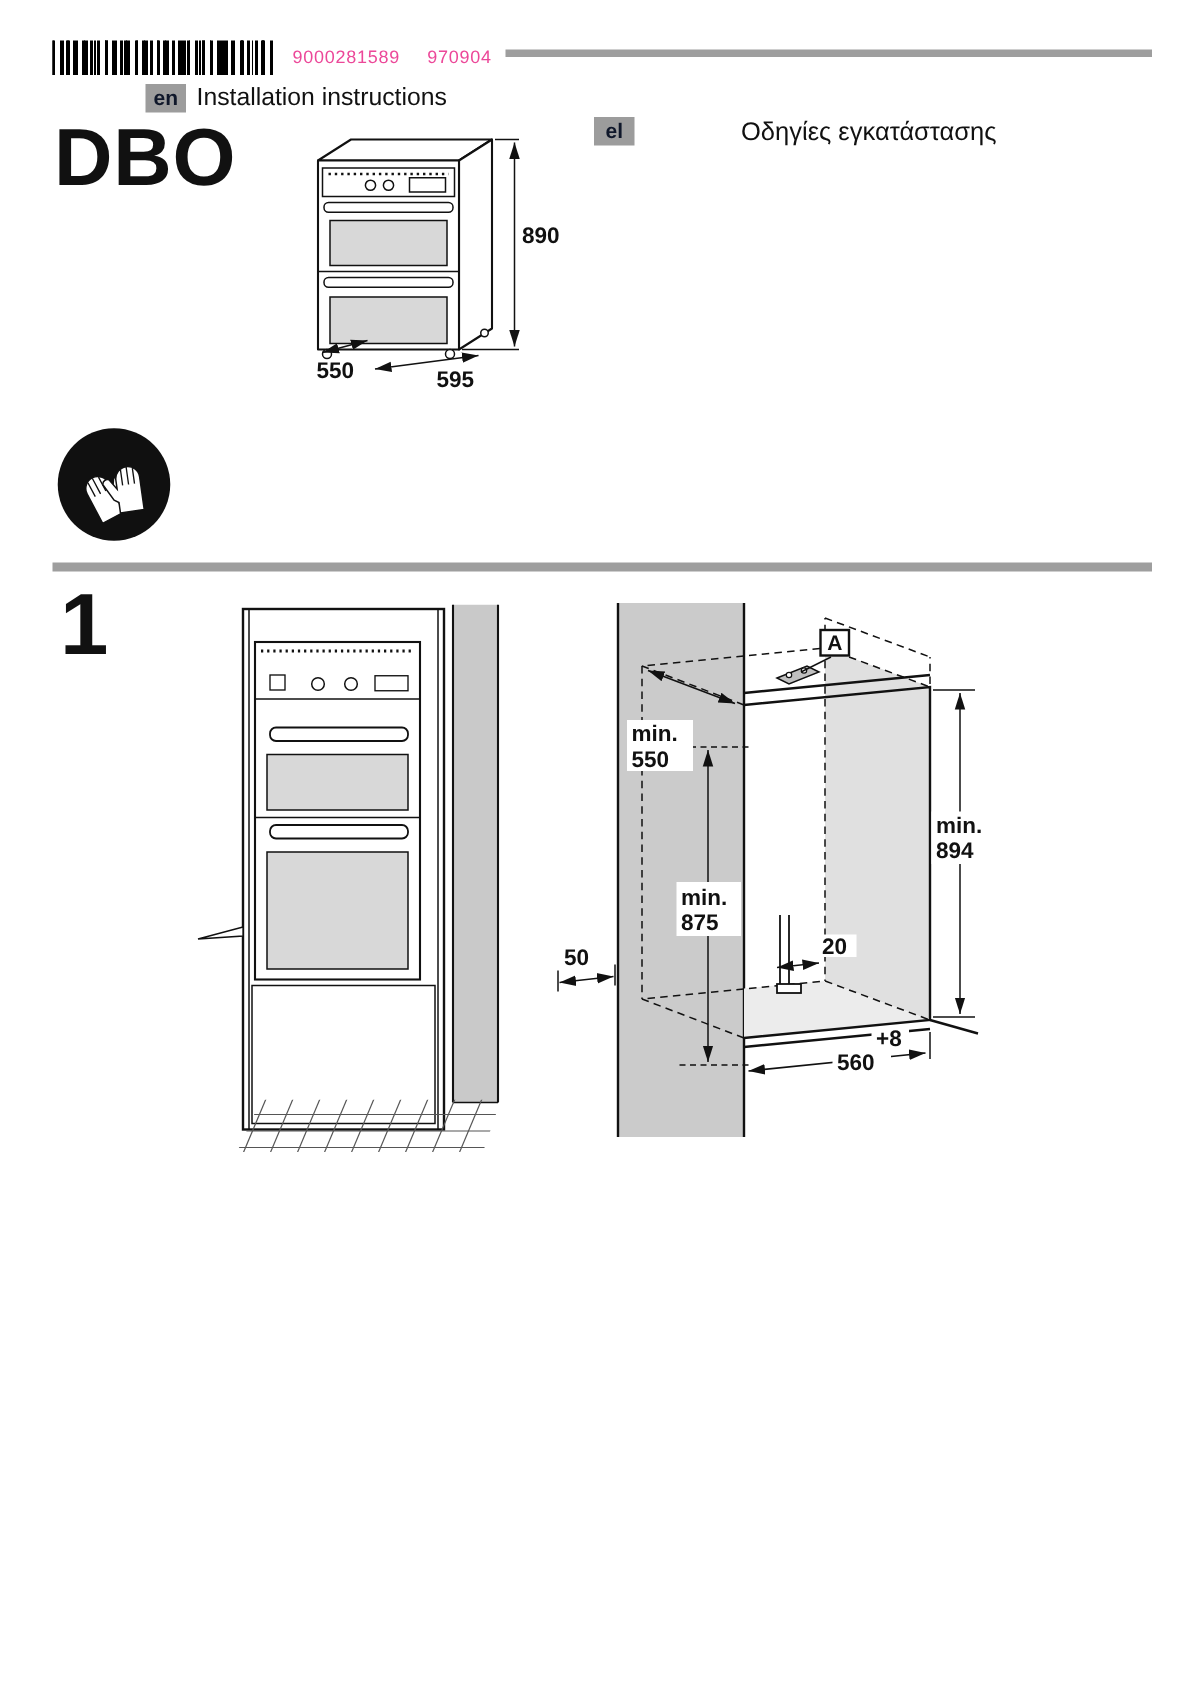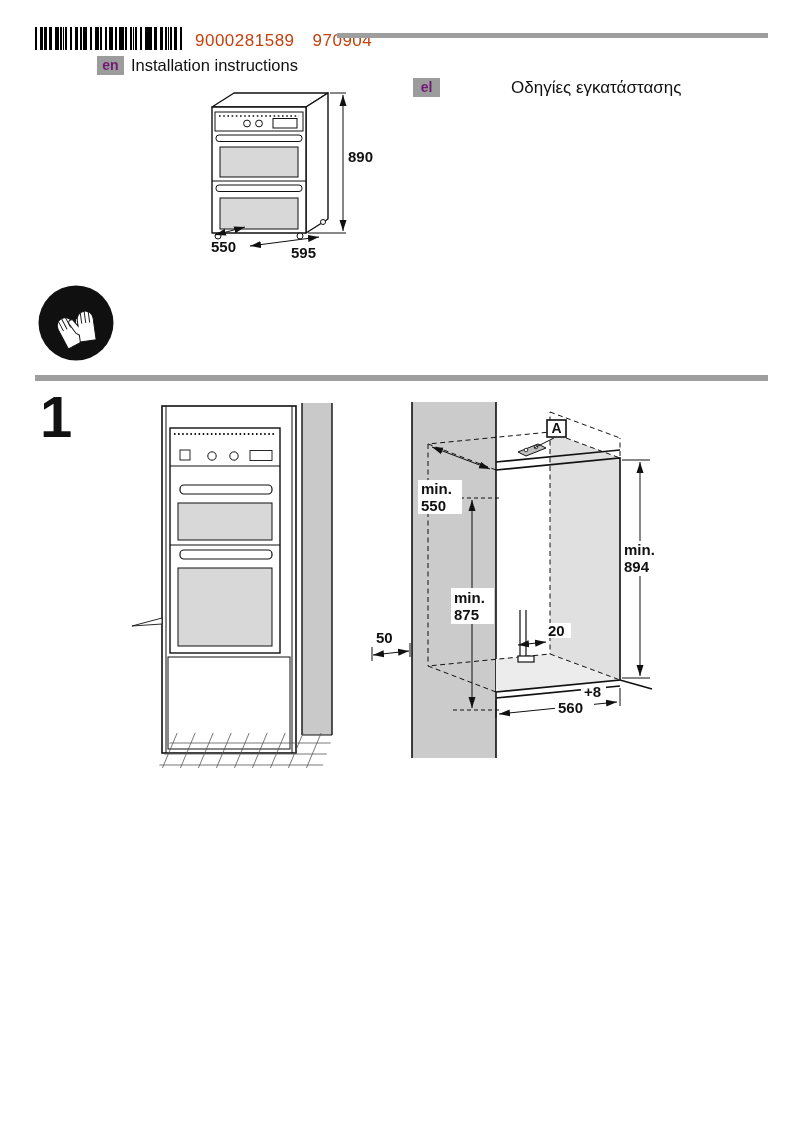--- a/index.html
+++ b/index.html
@@ -12,32 +12,32 @@
   }
   .abs { position:absolute; }
 
   .barcode {
     left:35px; top:27px; width:147px; height:23px;
     background-image:
       repeating-linear-gradient(90deg,#000 0 2px,rgba(0,0,0,0) 2px 5px),
       repeating-linear-gradient(90deg,#000 0 1px,rgba(0,0,0,0) 1px 7px),
       repeating-linear-gradient(90deg,rgba(0,0,0,0) 0 9px,#000 9px 11px,rgba(0,0,0,0) 11px 13px);
   }
-  .codes { left:195px; top:31px; font-size:17px; letter-spacing:0.5px; color:#c2410c; }
+  .codes { left:195px; top:31px; font-size:12px; letter-spacing:0.5px; color:#ec4899; }
   .codes .code2 { margin-left:18px; }
   .header-rule { left:337px; top:33px; width:431px; height:5px; background:var(--divider,#aeaeae); }
 
   .lang-badge {
     display:inline-block; min-width:27px; height:19px; padding:0 4px;
-    background:var(--badge-bg,#9c9c9c); color:#701a75;
+    background:var(--badge-bg,#9c9c9c); color:#0f172a;
     font-size:14px; font-weight:bold; text-align:center; line-height:19px;
   }
   .lang-row { display:flex; align-items:flex-start; gap:7px; }
   .en-row { left:97px; top:56px; }
-  .el-row { left:413px; top:78px;gap:25px; }
+  .el-row { left:396px; top:78px;gap:25px; }
   .lang-title { font-size:16.5px; font-weight:normal; line-height:19px; white-space:nowrap; }
   .el-row .lang-title { font-size:17px;margin-left:46px; }
 
   .model { left:36px; top:74px; font-size:54px; font-weight:bold; letter-spacing:0.5px; }
 
   .oven-svg   { left:195px; top:85px;  width:190px; height:178px; }
   .gloves-box { left:37px;  top:284px; width:78px;  height:78px; }
   .divider    { left:35px;  top:375px; width:733px; height:6px; background:var(--divider,#9e9e9e); }
   .step-number{ left:40px;  top:388px; font-size:58px; font-weight:bold; line-height:1; }
   .cabinet-svg{ left:130px; top:403px; width:205px; height:365px; }
@@ -56,20 +56,21 @@
   <div class="abs codes">
     <span>9000281589</span><span class="code2">970904</span>
   </div>
   <div class="abs header-rule"></div>
 
   <div class="abs lang-row en-row">
     <span class="lang-badge">en</span>
     <span class="lang-title">Installation instructions</span>
   </div>
 
+  <div class="abs model">DBO</div>
 
   <div class="abs lang-row el-row">
     <span class="lang-badge">el</span>
     <span class="lang-title">Οδηγίες εγκατάστασης</span>
   </div>
 
   <svg class="abs oven-svg" viewBox="0 0 190 178">
     <defs>
       <marker id="oar" markerUnits="userSpaceOnUse" markerWidth="12" markerHeight="9" refX="11" refY="4" orient="auto-start-reverse">
         <path d="M0,0.5 L11,4 L0,7.5 Z" fill="#111"></path>

